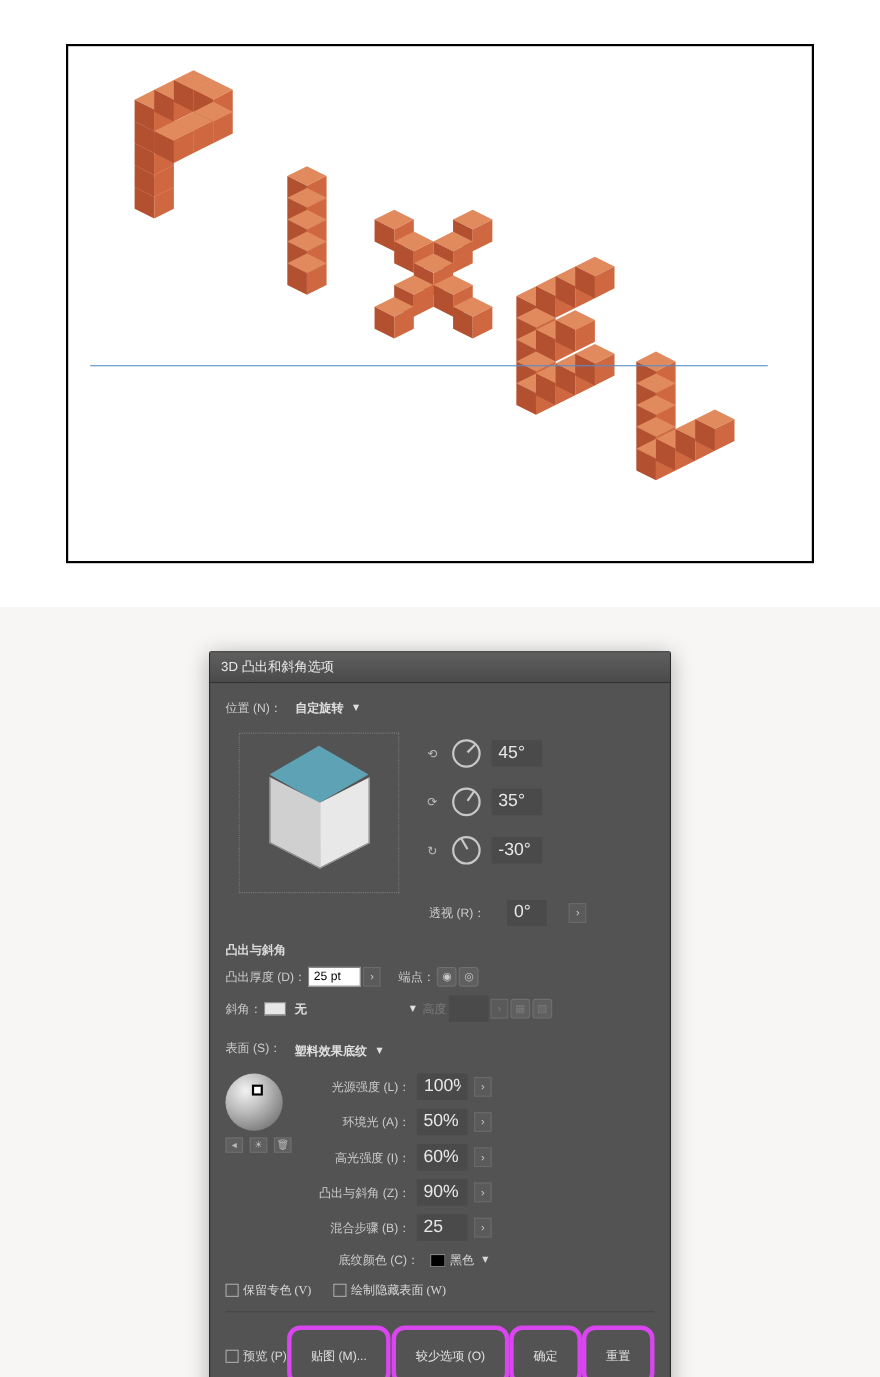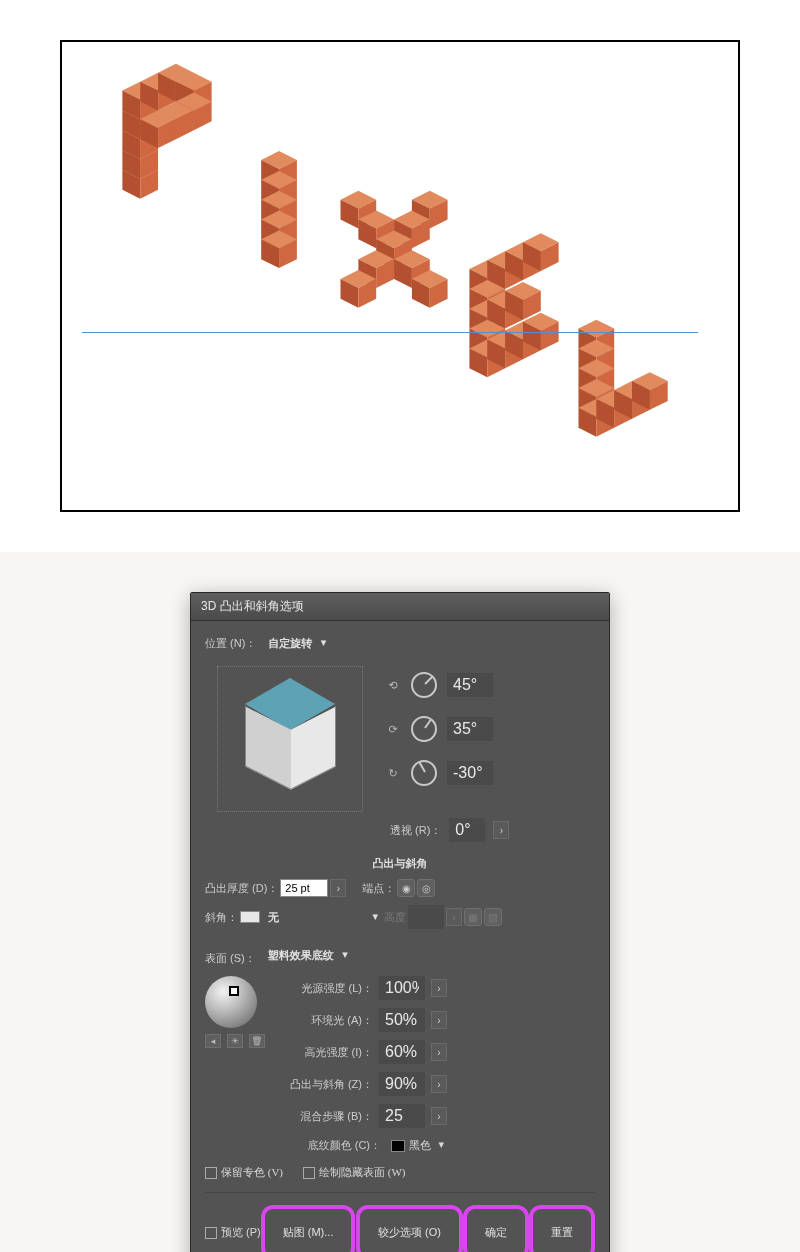--- a/index.html
+++ b/index.html
@@ -131,39 +131,39 @@
     color:#bbb;
   }
   .val-box {
     background:#4a4a4a;border:none;color:#e8e8e8;
     padding:3px 6px; width:46px; font-size:16px;
   }
   .stepper {
     width:16px;height:18px;background:#5a5a5a;border:1px solid #6a6a6a;
     display:flex;align-items:center;justify-content:center;color:#ccc;font-size:10px;
   }
-  .persp-row { display:flex;align-items:center;gap:8px; margin-left:185px; margin-top:6px;}
-  .section-title { font-weight:bold; color:#dcdcdc; margin:14px 0 8px;text-align:center; }
+  .persp-row { display:flex;align-items:center;gap:20px; margin-left:185px; margin-top:6px;}
+  .section-title { font-weight:bold; color:#dcdcdc; margin:14px 0 8px; }
   .field-row { display:flex;align-items:center;gap:2px;margin-bottom:8px; flex-wrap:wrap;}
   .text-input {
     background:#fff;color:#000;border:1px solid #888;
     padding:2px 4px;width:48px;font-size:11px;
   }
   .icon-btn {
     width:18px;height:18px;background:#5f5f5f;border:1px solid #6f6f6f;border-radius:3px;
     display:inline-flex;align-items:center;justify-content:center;color:#ccc;font-size:10px;
   }
   .bevel-select {
     background:#535353;border:none;color:#e0e0e0;font-weight:bold;
     padding:3px 18px 3px 6px;position:relative;width:120px;
   }
   .bevel-select::after{content:"▾";position:absolute;right:4px;top:3px;font-weight:normal;}
   .bevel-swatch{ width:20px;height:12px;background:#e8e8e8;border:1px solid #888;}
   .dim { color:#7a7a7a; }
-  .surface-row { display:flex;align-items:flex-end;gap:6px;margin:16px 0 10px; }
+  .surface-row { display:flex;align-items:flex-start;gap:6px;margin:16px 0 10px; }
   .light-sphere {
     width:52px;height:52px;border-radius:50%;
     background: radial-gradient(circle at 35% 30%, #f2f2f2 0%, #bababa 40%, #5a5a5a 100%);
     position:relative;
   }
   .light-dot{
     position:absolute;width:10px;height:10px;border:2px solid #000;background:#fff;
     left:24px;top:10px;
   }
   .light-controls { display:flex;gap:6px; margin-top:6px; justify-content:center;}

